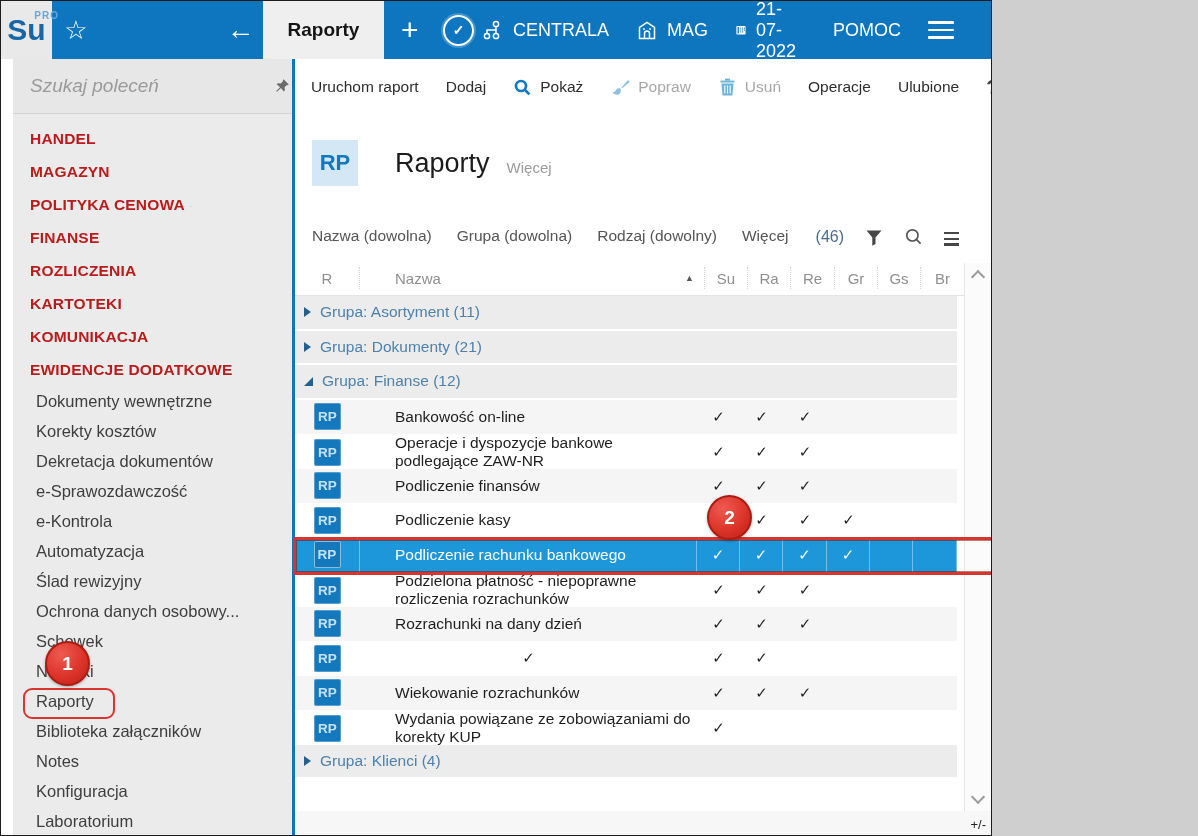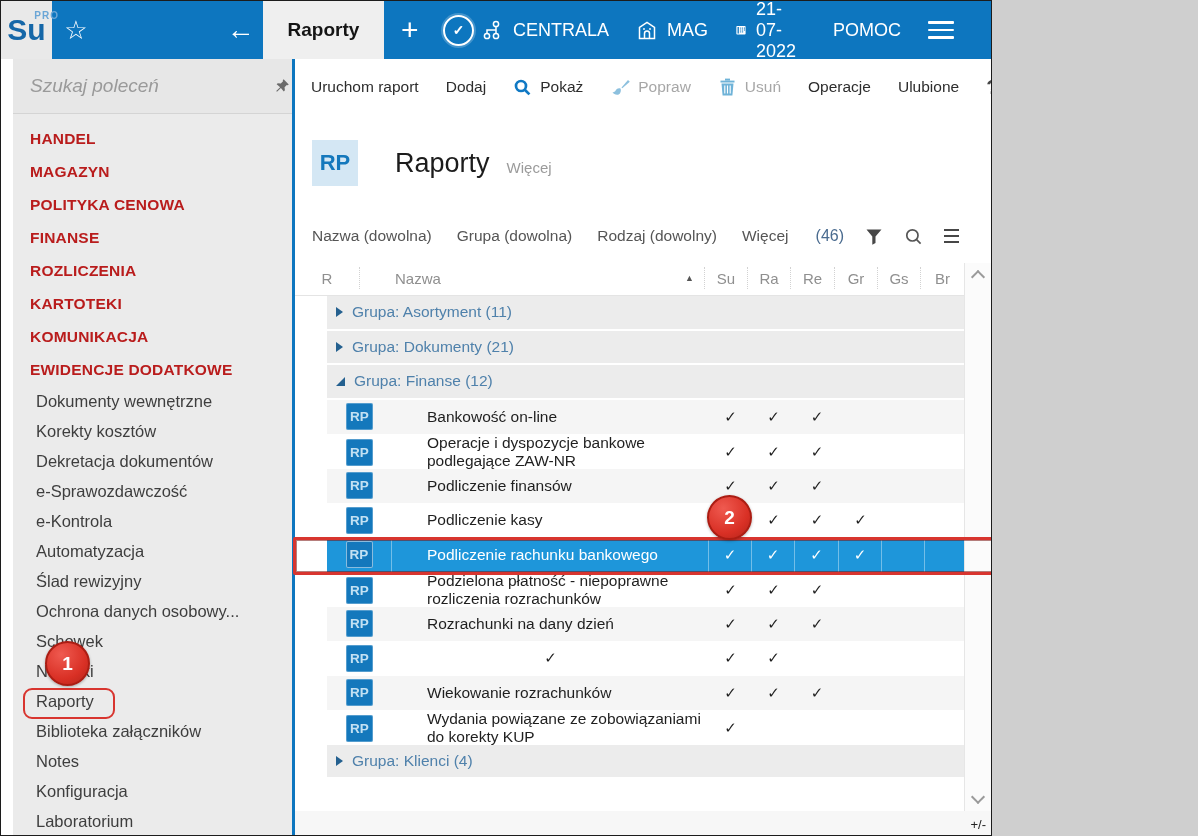--- a/index.html
+++ b/index.html
@@ -44,31 +44,31 @@
   .qmark{font-size:21px;color:#474747;font-weight:600;}
   .xclose{font-size:28px;color:#474747;line-height:1;margin-top:-4px;}
   
   .hd{height:96px;display:flex;align-items:center;padding-left:17px;}
   .rp-big{width:46px;height:46px;background:#d4e7f4;color:#1478bc;font-weight:bold;font-size:22px;
           display:flex;align-items:center;justify-content:center;}
   .hd-title{margin-left:37px;font-size:27px;color:#1c1c1c;}
   .hd-more{margin-left:17px;font-size:15px;color:#9b9b9b;margin-top:9px;}
   
   .fbar{height:50px;display:flex;align-items:center;padding:0 32px 0 17px;gap:25px;font-size:15.5px;color:#555;}
-  .f-right{margin-left:auto;display:flex;align-items:center;gap:21px;}
+  .f-right{margin-left:auto;display:flex;align-items:flex-end;gap:21px;}
   .f-count{color:#4a6b8f;font-size:16px;}
   .f-list{display:flex;flex-direction:column;gap:3.5px;}
   .f-list span{width:15px;height:2.2px;background:#474747;}
   
   .thead{height:34px;display:grid;grid-template-columns:65px 1fr 43px 43px 44px 43px 43px 44px;
          margin-right:26px;color:#8f8f8f;font-size:15px;border-bottom:1px solid #e4e4e4;align-items:center;}
   .thead .hc{border-right:1px dotted #d2d2d2;height:22px;display:flex;align-items:center;justify-content:center;}
   .thead .hc.name{justify-content:flex-start;padding-left:35px;position:relative;}
   .sort{position:absolute;right:10px;font-size:9px;color:#555;}
-  .tbody{margin-right:22px;padding-left:32px;}
+  .tbody{margin-right:34px;}
   .trow{height:34.5px;box-sizing:border-box;}
   .trow .g-part{display:none;height:100%;background:#ececec;border-bottom:2px solid #fff;box-sizing:border-box;
                 display:none;align-items:center;padding-left:9px;color:#4f81ab;font-size:15.5px;}
   .trow.group .g-part{display:flex;}
   .g-arrow{margin-right:9px;width:0;height:0;}
   .g-arrow.c{border-left:7px solid #24608f;border-top:5px solid transparent;border-bottom:5px solid transparent;}
   .g-arrow.e{border-bottom:9px solid #24608f;border-left:9px solid transparent;display:none;}
   .trow.exp .g-arrow.e{display:block;}
   .r-part{display:grid;grid-template-columns:65px 1fr 43px 43px 44px 43px 43px 44px;height:100%;align-items:center;
           font-size:15.5px;color:#1f1f1f;}

